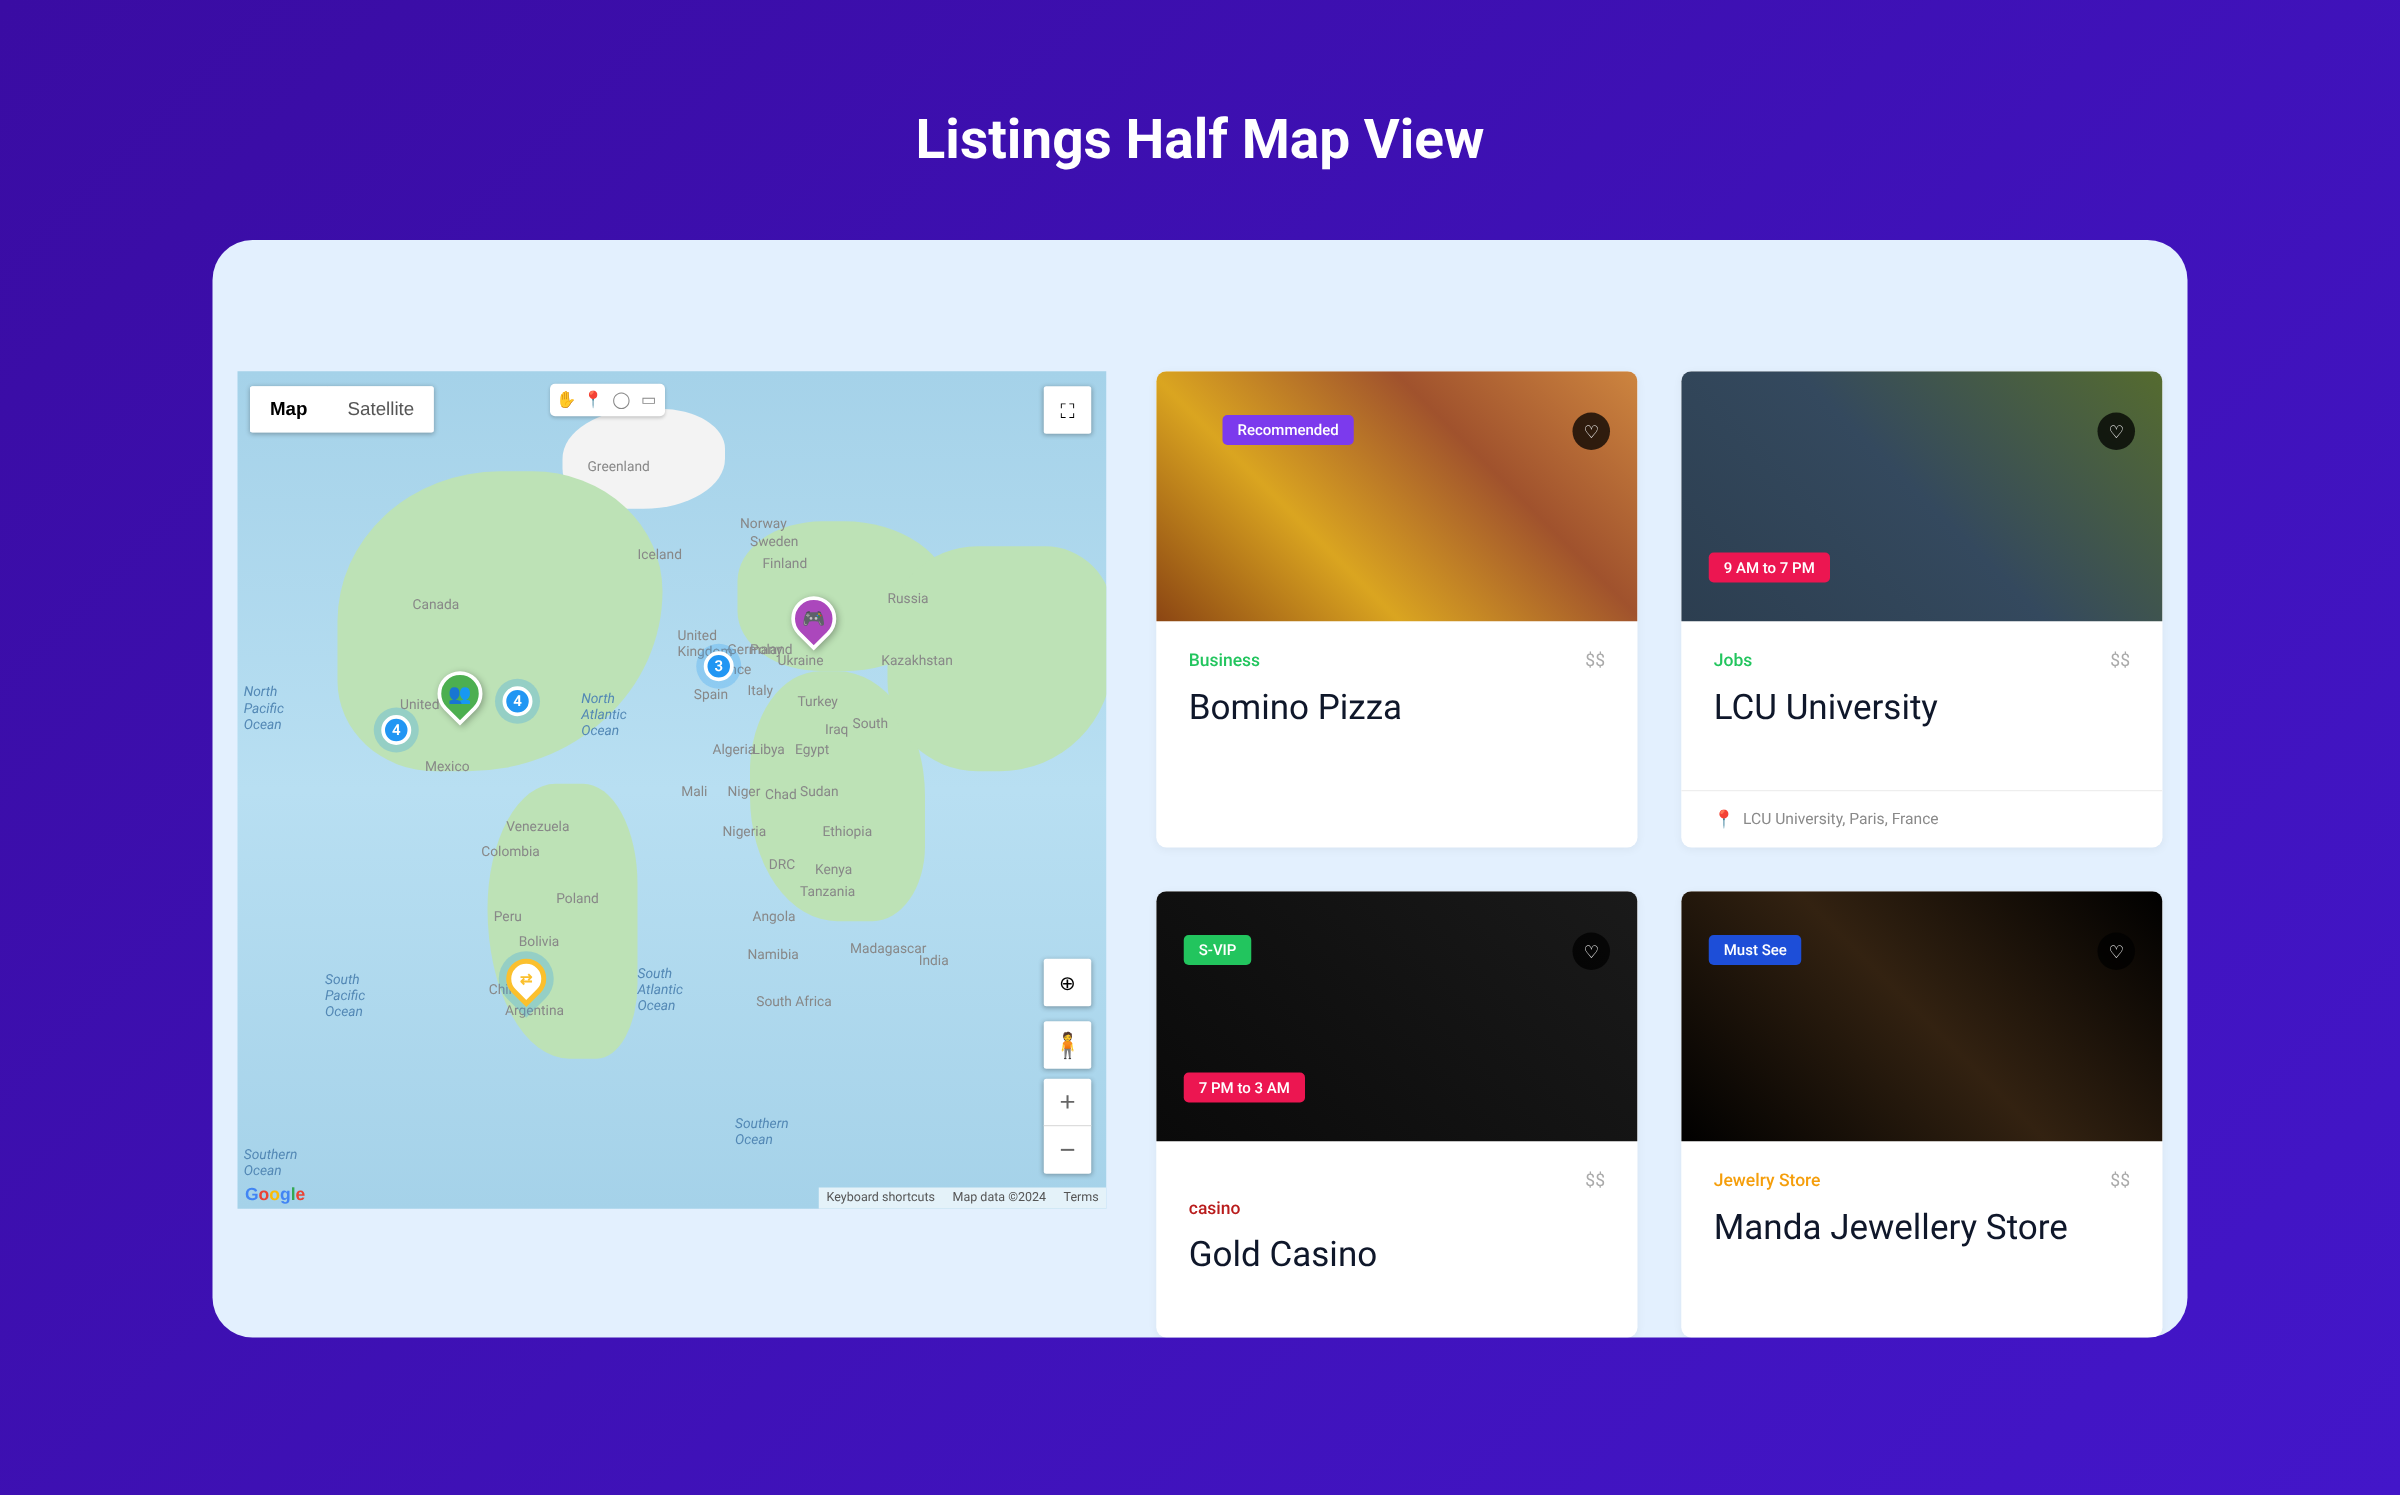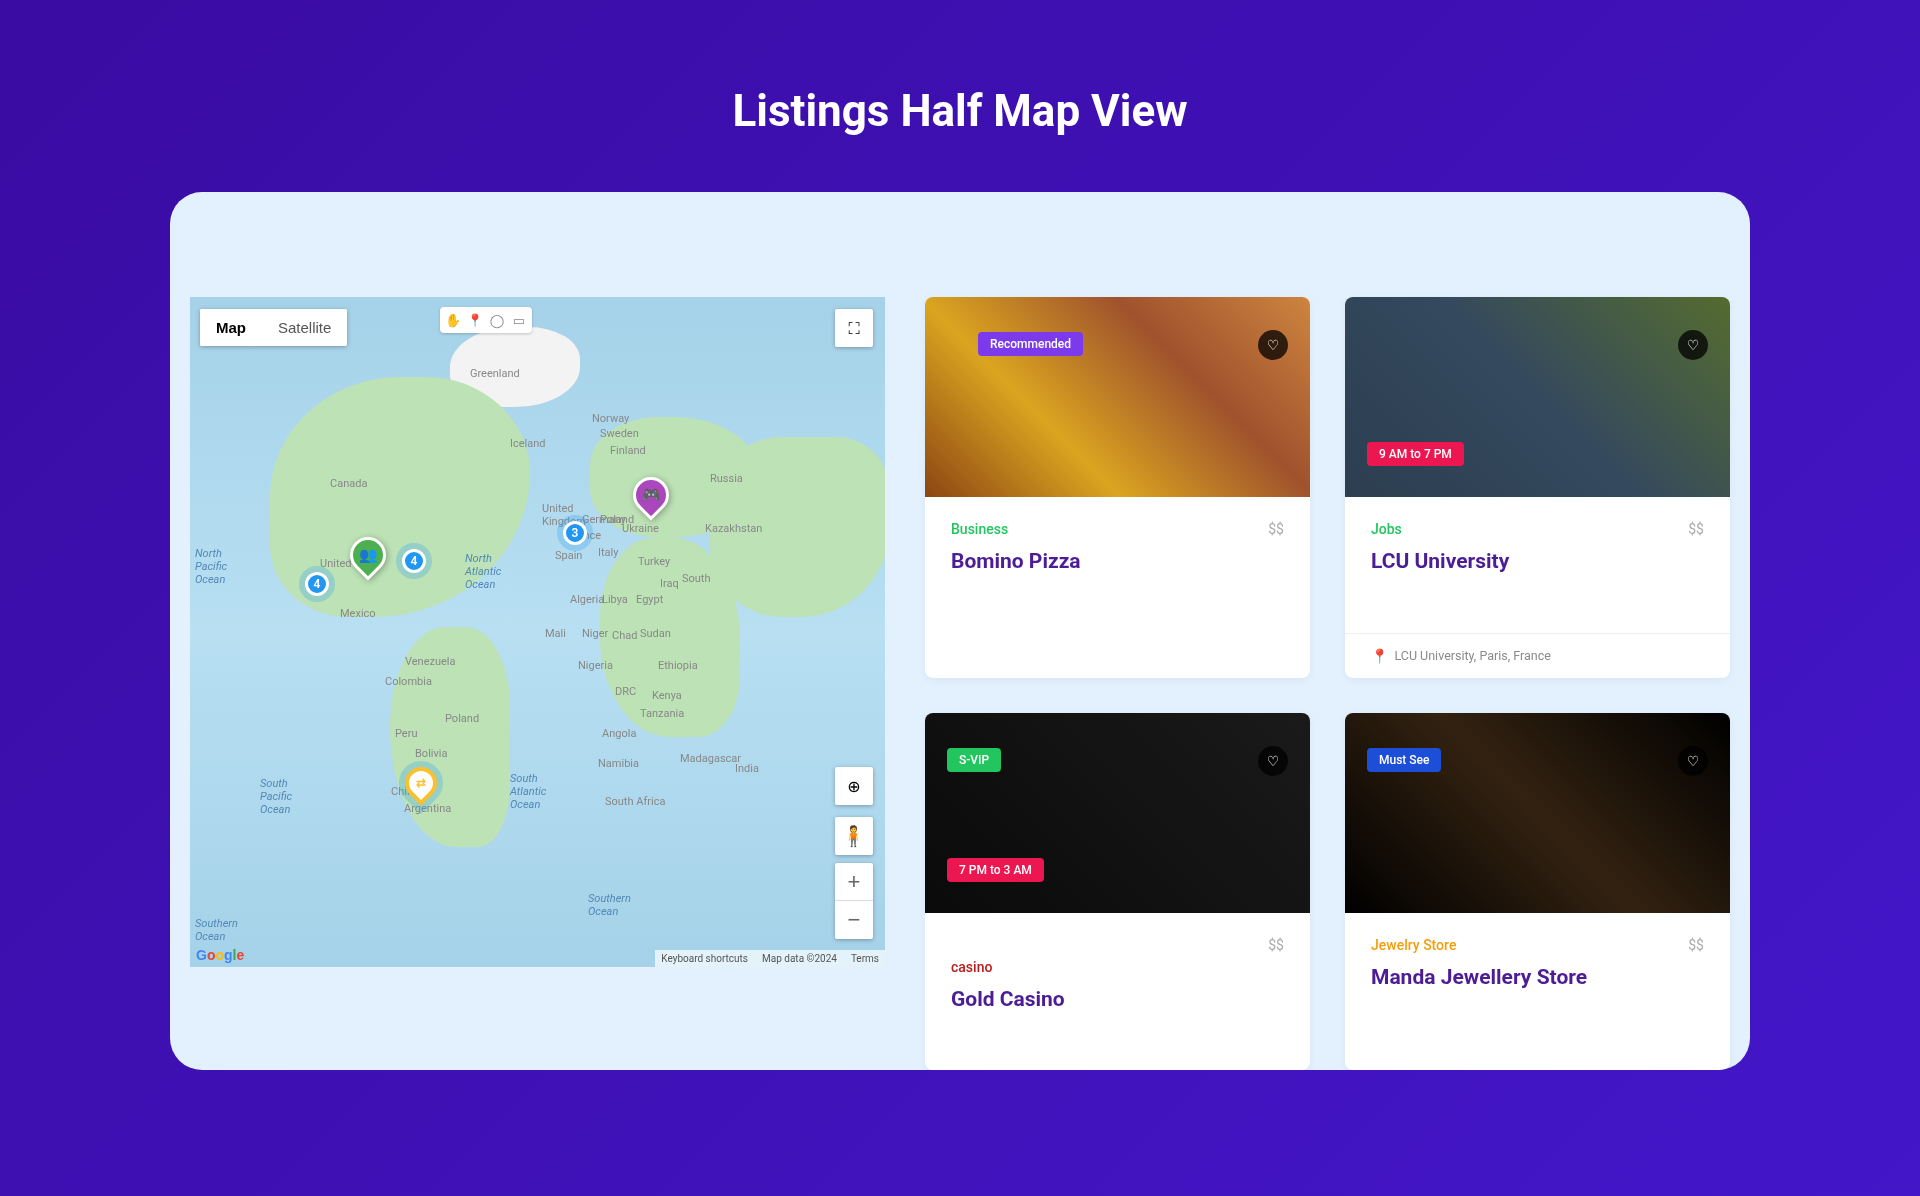--- a/index.html
+++ b/index.html
@@ -218,23 +218,23 @@
 .cat-row {
   display: flex; justify-content: space-between;
   font-size: 14px; margin-bottom: 12px;
 }
 .cat { font-weight: 500; }
 .cat.green { color: #22c55e; }
 .cat.purple { color: #b91c1c; margin-top: 22px; }
 .cat.orange { color: #f59e0b; }
 .price { color: #aaa; }
 .card-title {
-  font-size: 21px;
-  font-weight: 700;
-  color: #4c1d95;
+  font-size: 28px;
+  font-weight: 400;
+  color: #0f172a;
   margin-bottom: 10px;
 }
 .card-desc {
   font-size: 14.5px;
   color: #8a8a8a;
   line-height: 1.65;
 }
 .card-footer {
   padding: 14px 26px;
   border-top: 1px solid #eee;

